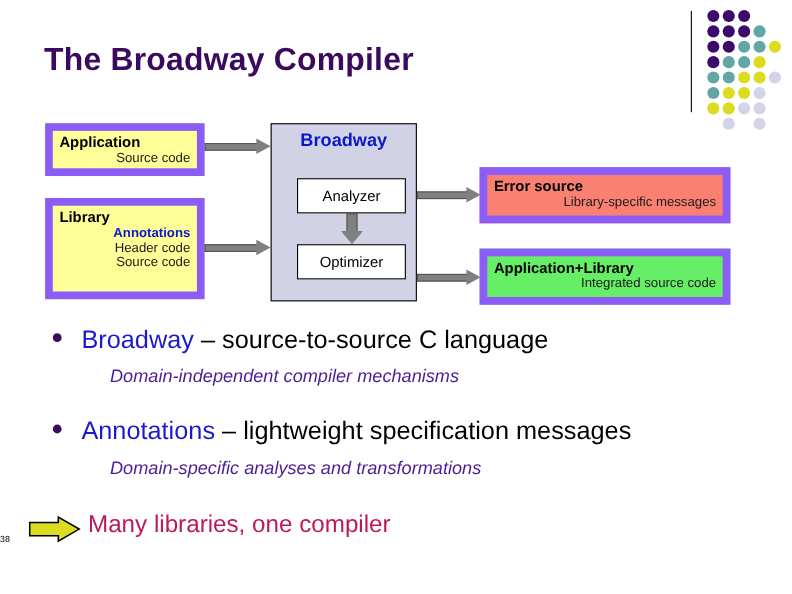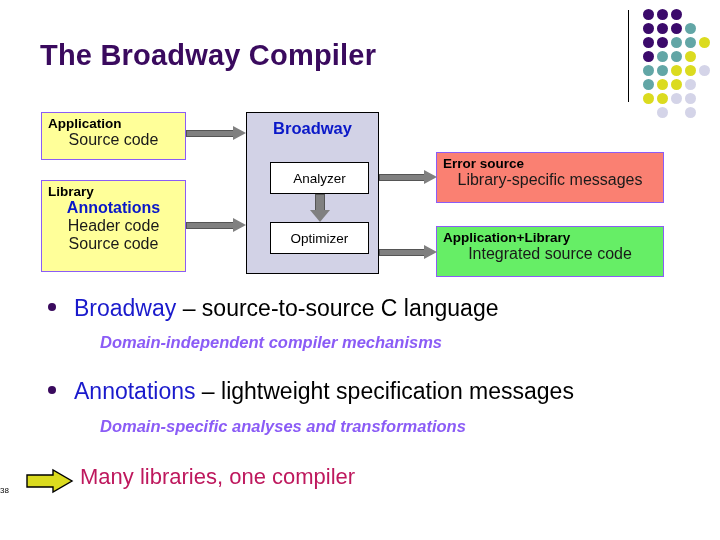--- a/index.html
+++ b/index.html
@@ -30,30 +30,30 @@
     position:absolute; left:40px; top:39px;
     font-size:29px; font-weight:bold; letter-spacing:0.2px;
     color:#3a0a5e; white-space:nowrap;
   }
 
   
   #diagram { position:absolute; left:0; top:0; width:720px; height:290px; }
 
   .dbox {
     position:absolute;
-    border:1px solid #8b5cf6;
+    border:7px solid #8b5cf6;
     padding:3px 6px 0 6px;
     line-height:1.12;
   }
   .dbox .hd {
     font-size:13.5px; font-weight:bold; color:#000000;
     text-align:left; white-space:nowrap;
   }
   .dbox .sub {
-    font-size:16px; color:#1a1a1a; text-align:center; white-space:nowrap;
+    font-size:12px; color:#1a1a1a; text-align:right; white-space:nowrap;
   }
   .dbox .sub.anno { color:#0a18c8; font-weight:bold; }
 
   #box-application { left:41px;  top:112px; width:145px; height:48px;  background:#ffff99; }
   #box-library     { left:41px;  top:180px; width:145px; height:92px;  background:#ffff99; }
   #box-error       { left:436px; top:152px; width:228px; height:51px;  background:#fa8072; }
   #box-applib      { left:436px; top:226px; width:228px; height:51px;  background:#66ee66; }
 
   #box-broadway {
     position:absolute; left:246px; top:112px; width:133px; height:162px;
@@ -119,21 +119,21 @@
   .bullet-row { position:absolute; display:flex; align-items:baseline; }
   .bullet-dot {
     width:8px; height:8px; border-radius:50%;
     background:#3a0a5e; margin-right:18px; flex:none;
     position:relative; top:-5px;
   }
   .bullet-text { font-size:23px; color:#000000; white-space:nowrap; }
   .bullet-text .kw { color:#1a1acc; }
   .subnote {
     position:absolute; font-size:16.5px; font-style:italic;
-    color:#8b5cf6; white-space:nowrap;font-weight:bold;
+    color:#4c1d95; white-space:nowrap;
   }
 
   #bullet-broadway   { left:48px; top:5px; }
   #subnote-broadway  { left:100px; top:43px; }
   #bullet-annotations{ left:48px; top:88px; }
   #subnote-annotations{ left:100px; top:127px; }
 
   
   #conclusion { position:absolute; left:0; top:464px; width:720px; height:40px; }
   #conclusion-arrow {

